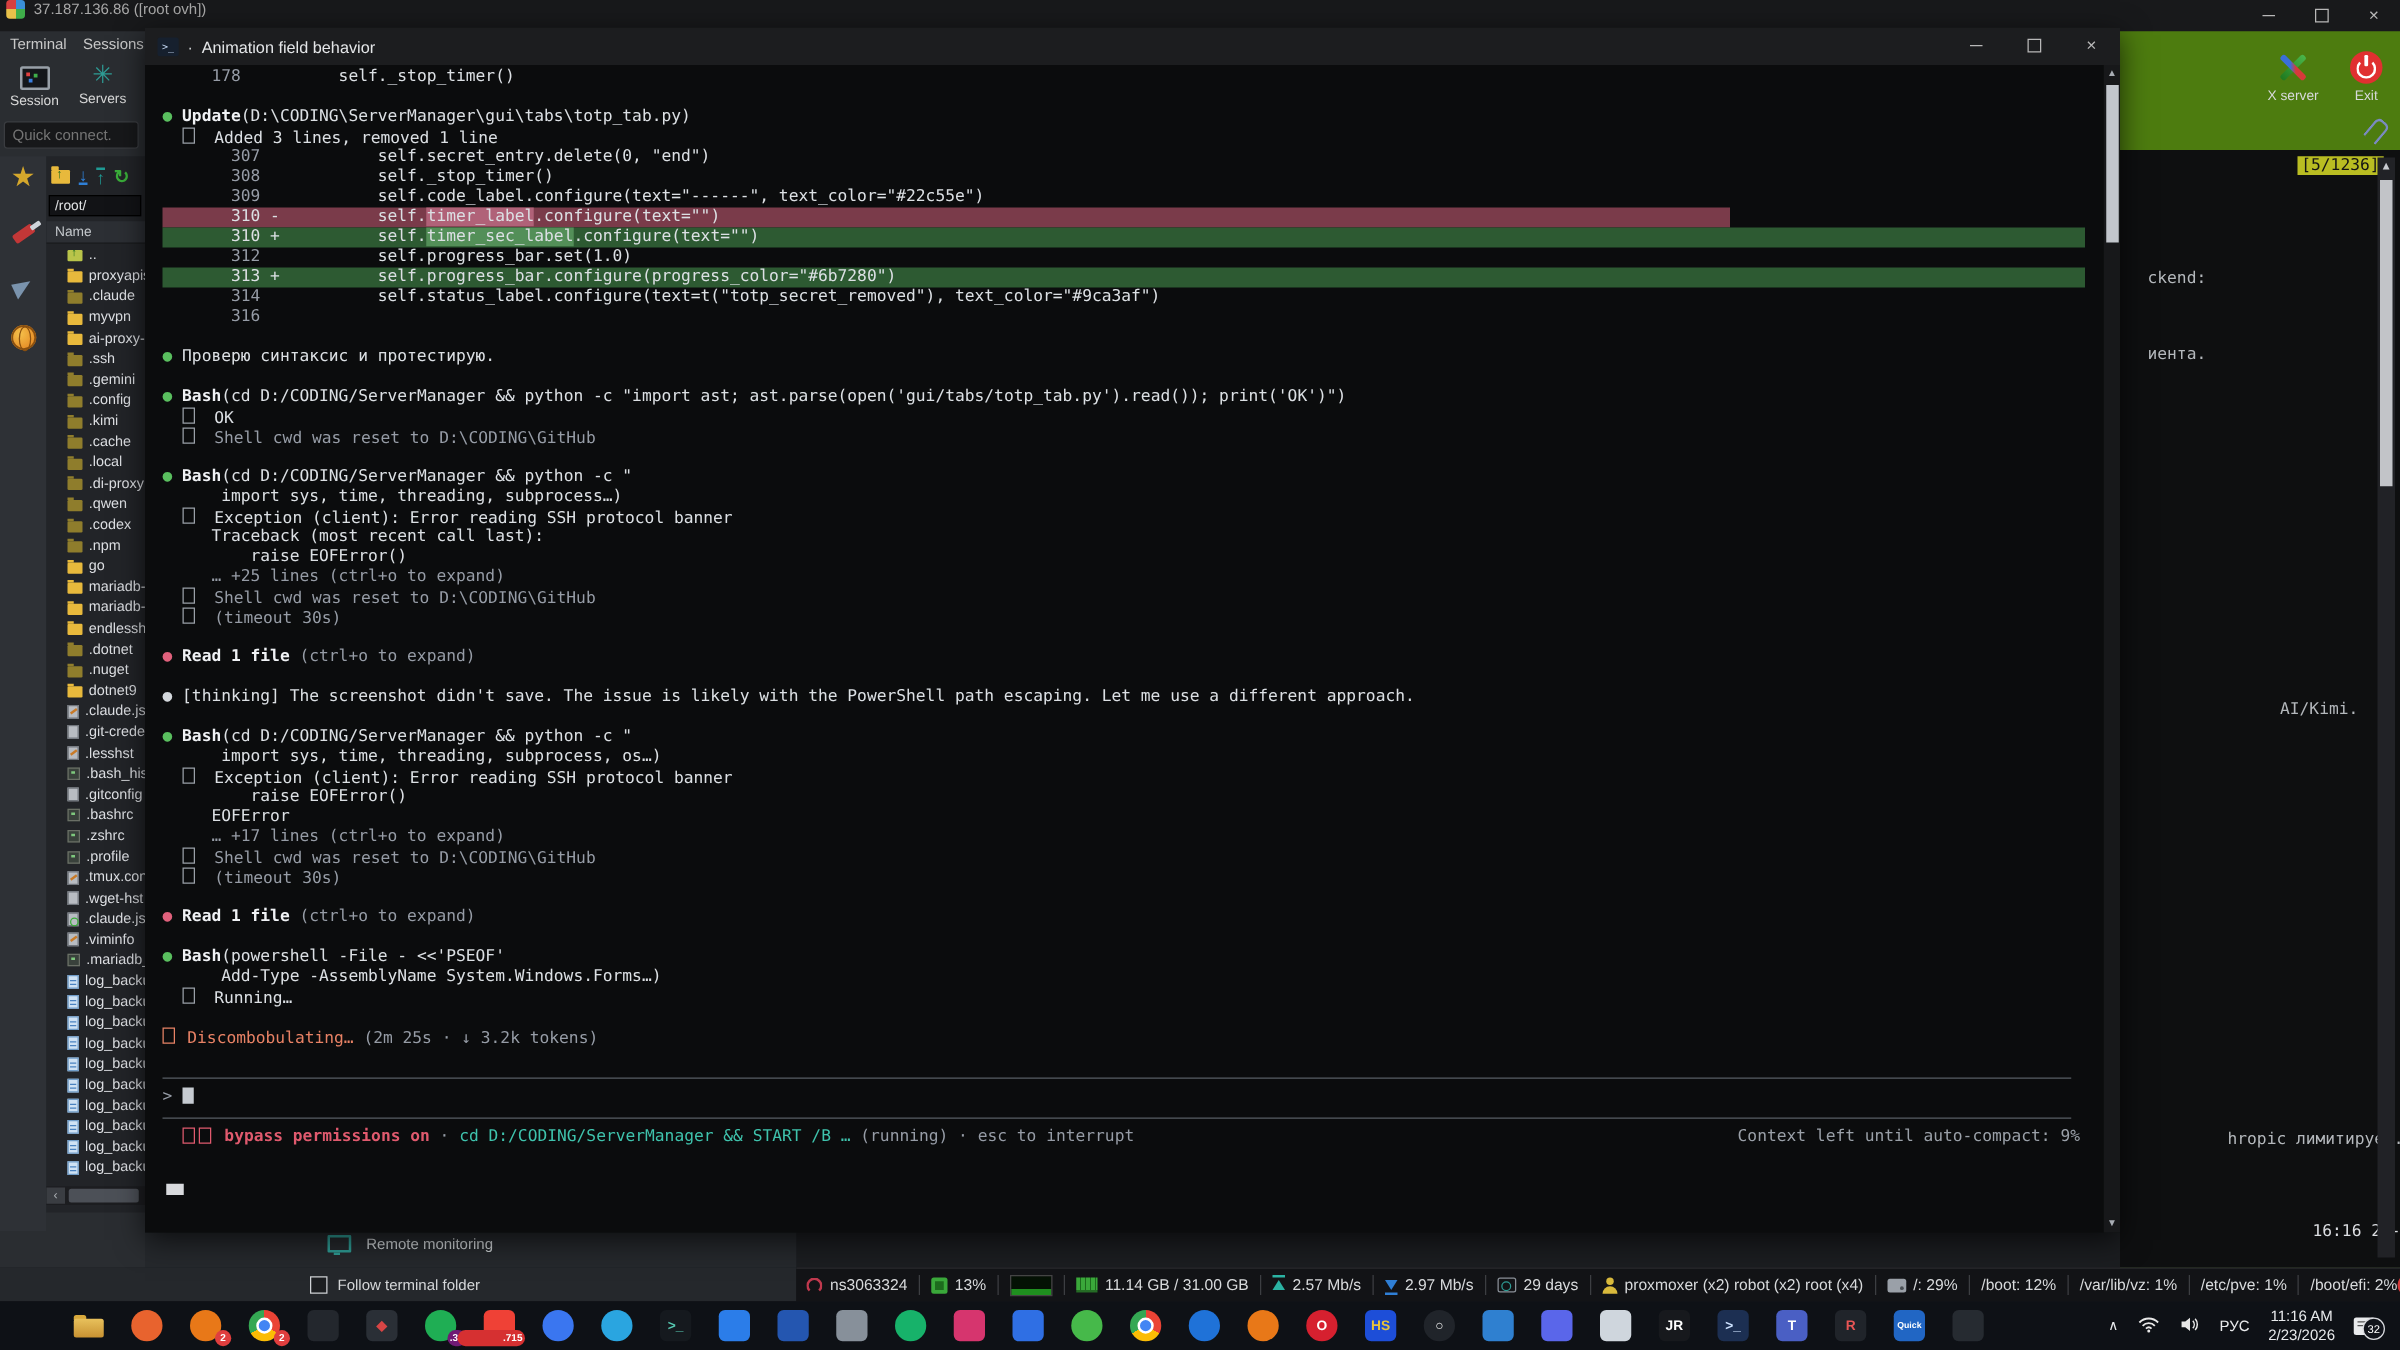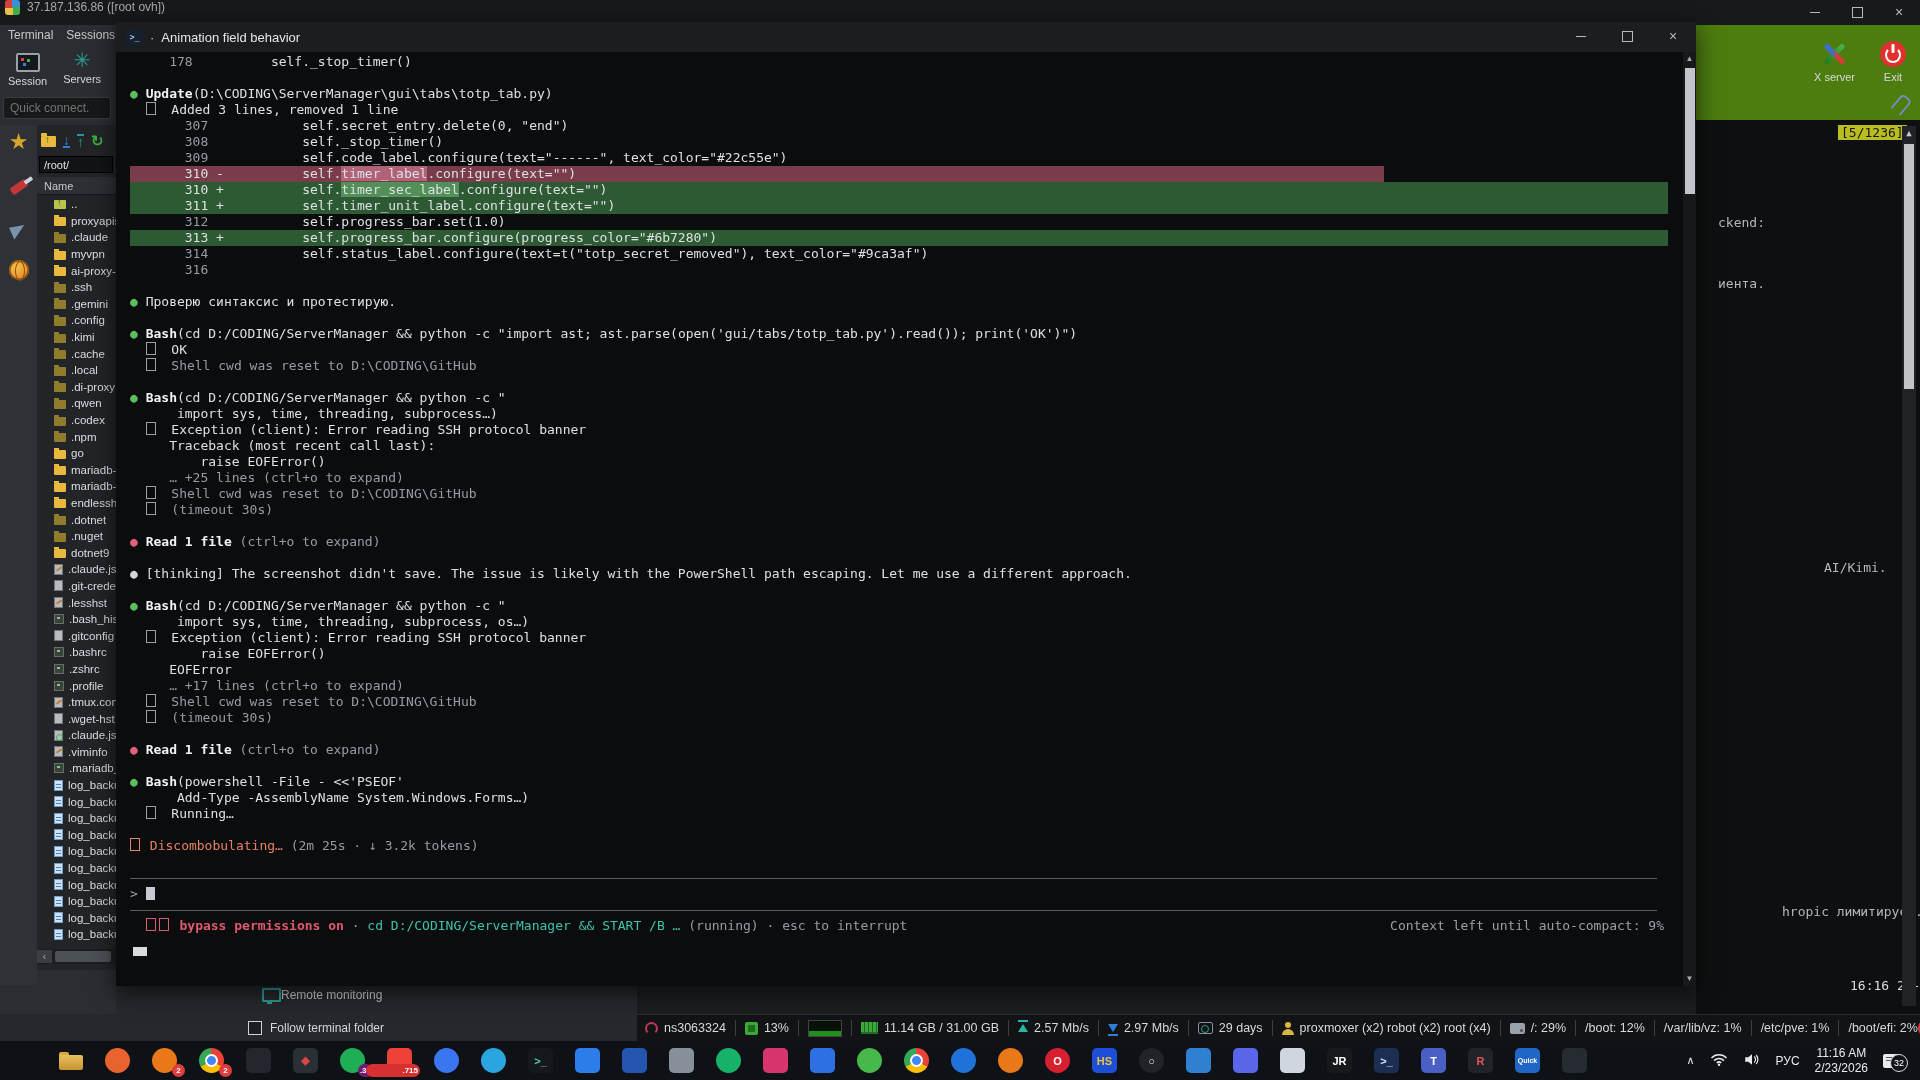--- a/index.html
+++ b/index.html
@@ -78,21 +78,21 @@
   .bterm{position:absolute;left:0;top:95px;width:224px;height:894px;background:#0e0f10;font-family:"DejaVu Sans Mono",monospace;font-size:13px;}
   .frag{position:absolute;color:#b4b8bc;white-space:nowrap;}
   .frag.hl{background:#b9bd22;color:#141414;padding:0 3px;}
   .frag.clock{color:#dcdee2;}
   .bsb{position:absolute;left:206px;top:6px;width:14px;height:880px;background:#212226;}
   .bsb .ar{height:14px;color:#c8cbd0;font-size:9px;text-align:center;line-height:14px;}
   .bsb .th{position:absolute;left:2px;top:18px;width:10px;height:245px;background:#c2c4c8;}
 
   
   .panel-bl1{position:absolute;left:116px;top:986px;width:521px;height:28px;background:#25282c;display:flex;align-items:flex-start;}
-  .rm{display:flex;align-items:center;gap:0;margin:2px 0 0 146px;color:#c8cccf;font-size:12px;}
+  .rm{display:flex;align-items:center;gap:12px;margin:2px 0 0 146px;color:#c8cccf;font-size:12px;}
   .ic-mon{width:15px;height:10px;border:2px solid #2e9b94;border-radius:1px;position:relative;}
   .ic-mon::after{content:"";position:absolute;left:3px;bottom:-4px;width:5px;height:2px;background:#2e9b94;}
   .panel-bl2{position:absolute;left:0;top:1014px;width:637px;height:27px;background:#25282c;display:flex;align-items:center;}
   .cb-row{display:flex;align-items:center;gap:8px;margin-left:248px;color:#d4d6d8;font-size:12px;}
   .cb{width:12px;height:12px;border:1px solid #cfd2d6;background:#1c1e21;}
 
   
   .bstrip{position:absolute;left:637px;top:986px;width:1059px;height:28px;background:#0e0f10;font-family:"DejaVu Sans Mono",monospace;font-size:13px;}
   .tmux{position:absolute;left:8px;top:4px;color:#8fae87;}
 
@@ -479,21 +479,20 @@
     <div class="fbody">
         <div class="tl"><span class="n">     178          </span><span class="w">self._stop_timer()</span></div>
         <div class="tl"></div>
         <div class="tl"><span class="gb">● </span><span class="b">Update</span><span class="w">(D:\CODING\ServerManager\gui\tabs\totp_tab.py)</span></div>
         <div class="tl"><span class="n">  </span><span class="bxn"></span><span class="n">  </span><span class="w">Added 3 lines, removed 1 line</span></div>
         <div class="tl"><span class="n">       307            </span><span class="w">self.secret_entry.delete(0, "end")</span></div>
         <div class="tl"><span class="n">       308            </span><span class="w">self._stop_timer()</span></div>
         <div class="tl"><span class="n">       309            </span><span class="w">self.code_label.configure(text="------", text_color="#22c55e")</span></div>
         <div class="tl del"><span class="w">       310 -          self.</span><span class="tokd">timer_label</span><span class="w">.configure(text="")</span></div>
         <div class="tl add"><span class="w">       310 +          self.</span><span class="toka">timer_sec_label</span><span class="w">.configure(text="")</span></div>
-        <div class="tl add"><span class="w">       311 +          self.timer_unit_label.configure(text="")</span></div>
         <div class="tl"><span class="n">       312            </span><span class="w">self.progress_bar.set(1.0)</span></div>
         <div class="tl add"><span class="w">       313 +          self.progress_bar.configure(progress_color="#6b7280")</span></div>
         <div class="tl"><span class="n">       314            </span><span class="w">self.status_label.configure(text=t("totp_secret_removed"), text_color="#9ca3af")</span></div>
         <div class="tl"><span class="n">       316</span></div>
         <div class="tl"></div>
         <div class="tl"><span class="gb">● </span><span class="w">Проверю синтаксис и протестирую.</span></div>
         <div class="tl"></div>
         <div class="tl"><span class="gb">● </span><span class="b">Bash</span><span class="w">(cd D:/CODING/ServerManager &amp;&amp; python -c "import ast; ast.parse(open('gui/tabs/totp_tab.py').read()); print('OK')")</span></div>
         <div class="tl"><span class="n">  </span><span class="bxn"></span><span class="n">  </span><span class="w">OK</span></div>
         <div class="tl"><span class="n">  </span><span class="bxn"></span><span class="n">  </span><span class="n">Shell cwd was reset to D:\CODING\GitHub</span></div>

